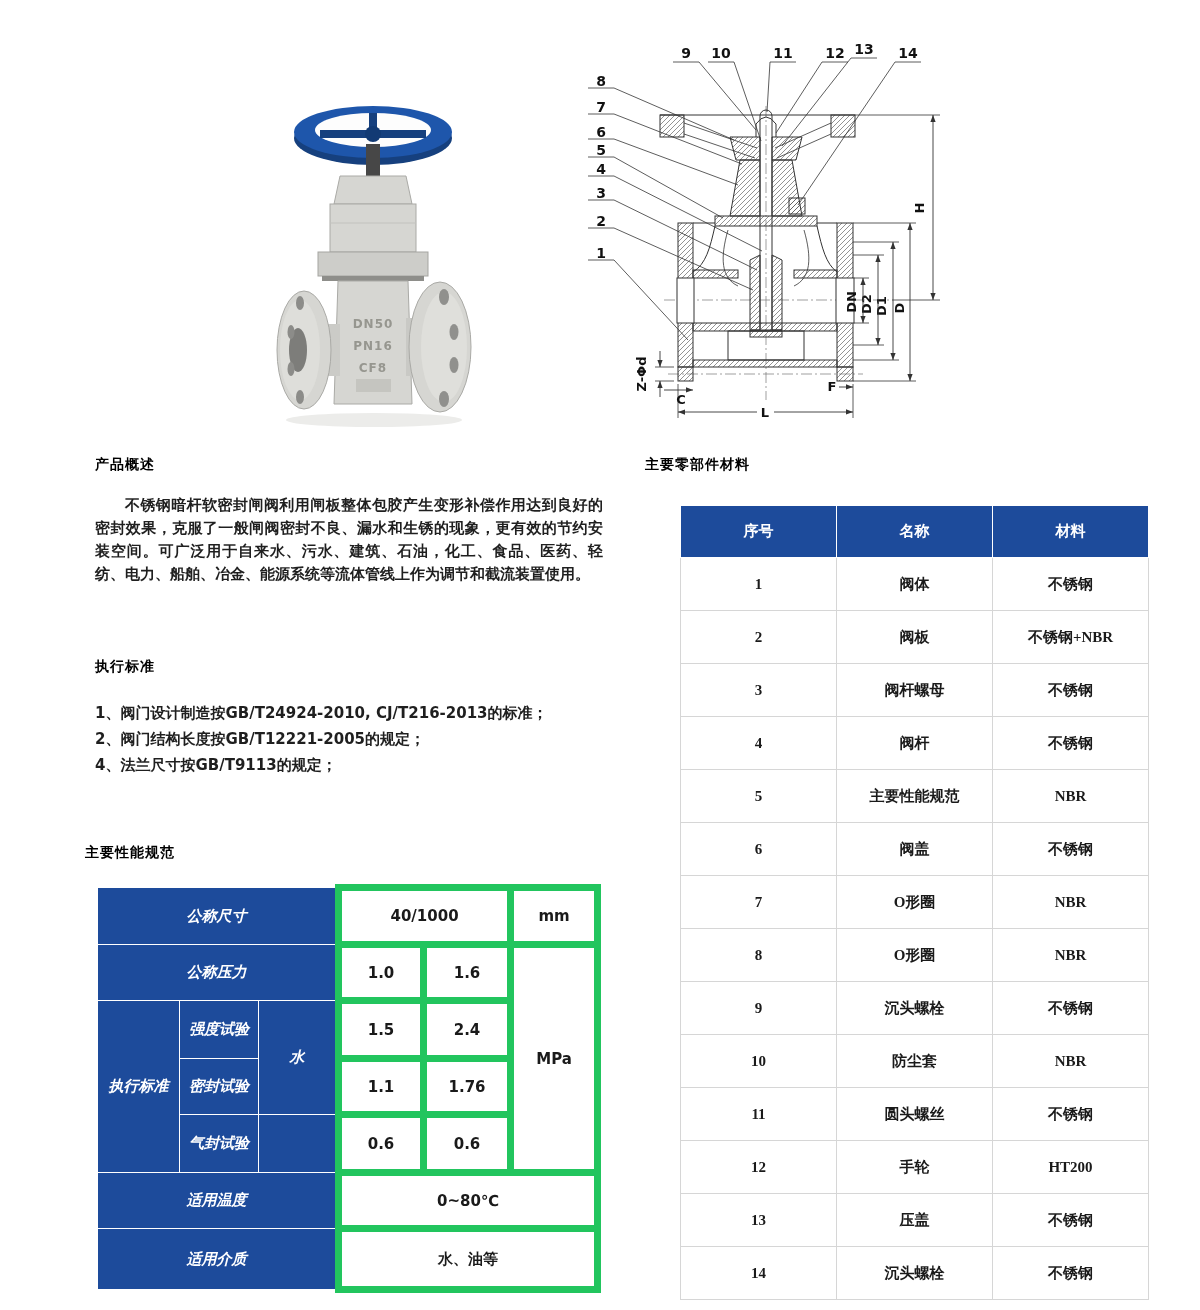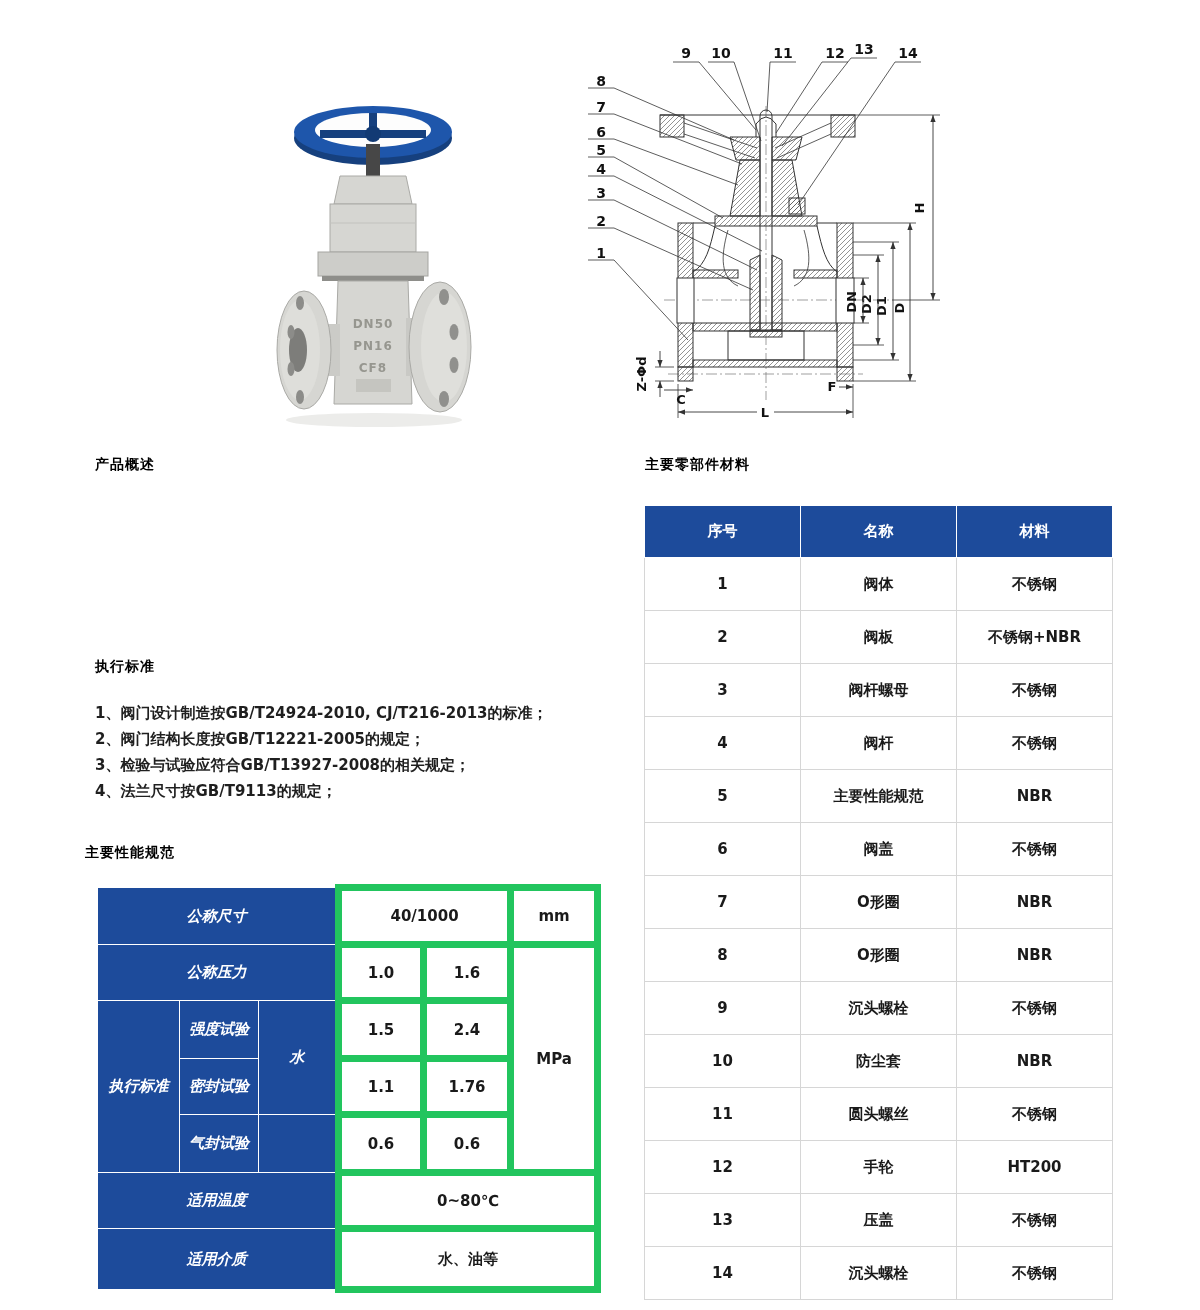--- a/index.html
+++ b/index.html
@@ -230,29 +230,29 @@
 
         <path class="dg-thin" d="M95,347 H114 M95,361 H114"></path>
         <path class="dg-dim" d="M100,331 V347" marker-end="url(#ae)"></path>
         <path class="dg-dim" d="M100,377 V361" marker-end="url(#ae)"></path>
         <text class="dg-dimlab" transform="rotate(-90 86 354)" x="86" y="354" text-anchor="middle">Z-Φd</text>
       </g>
     </svg>
   </div>
 
   <div class="abs sec-title" style="left:95px;top:456px;">产品概述</div>
+  <p class="abs body-text" style="left:95px;top:494px;width:508px;">不锈钢暗杆软密封闸阀利用闸板整体包胶产生变形补偿作用达到良好的密封效果，克服了一般闸阀密封不良、漏水和生锈的现象，更有效的节约安装空间。可广泛用于自来水、污水、建筑、石油，化工、食品、医药、轻纺、电力、船舶、冶金、能源系统等流体管线上作为调节和截流装置使用。</p>
 
   <div class="abs sec-title" style="left:95px;top:658px;">执行标准</div>
   <ul class="abs std-list" style="left:95px;top:700px;width:508px;">
 
       <li>1、阀门设计制造按GB/T24924-2010, CJ/T216-2013的标准；</li>
 
       <li>2、阀门结构长度按GB/T12221-2005的规定；</li>
 
-      <li>3、检验与试验应符合GB/T13927-2008的相关规定；</li>
 
       <li>4、法兰尺寸按GB/T9113的规定；</li>
     </ul>
 
   <div class="abs sec-title" style="left:85px;top:844px;">主要性能规范</div>
   <table class="perf abs" style="left:97px;top:884px;">
     <colgroup>
         <col style="width:82px">
         <col style="width:79px">
         <col style="width:80px">
@@ -295,21 +295,21 @@
       <td class="white" colspan="3">0~80℃</td>
     </tr>
     <tr style="height:61px">
       <td class="blue" colspan="3">适用介质</td>
       <td class="white" colspan="3">水、油等</td>
     </tr>
   </tbody>
     </table>
 
   <div class="abs sec-title" style="left:645px;top:456px;">主要零部件材料</div>
-  <table class="mat abs" style="left:644px;top:505px;">
+  <table class="mat abs" style="left:680px;top:505px;font-family:Liberation Serif, serif;">
     <colgroup>
         <col style="width:156px">
         <col style="width:156px">
         <col style="width:156px">
       </colgroup>
     <thead>
       <tr>
         <th>序号</th>
         <th>名称</th>
         <th>材料</th>

